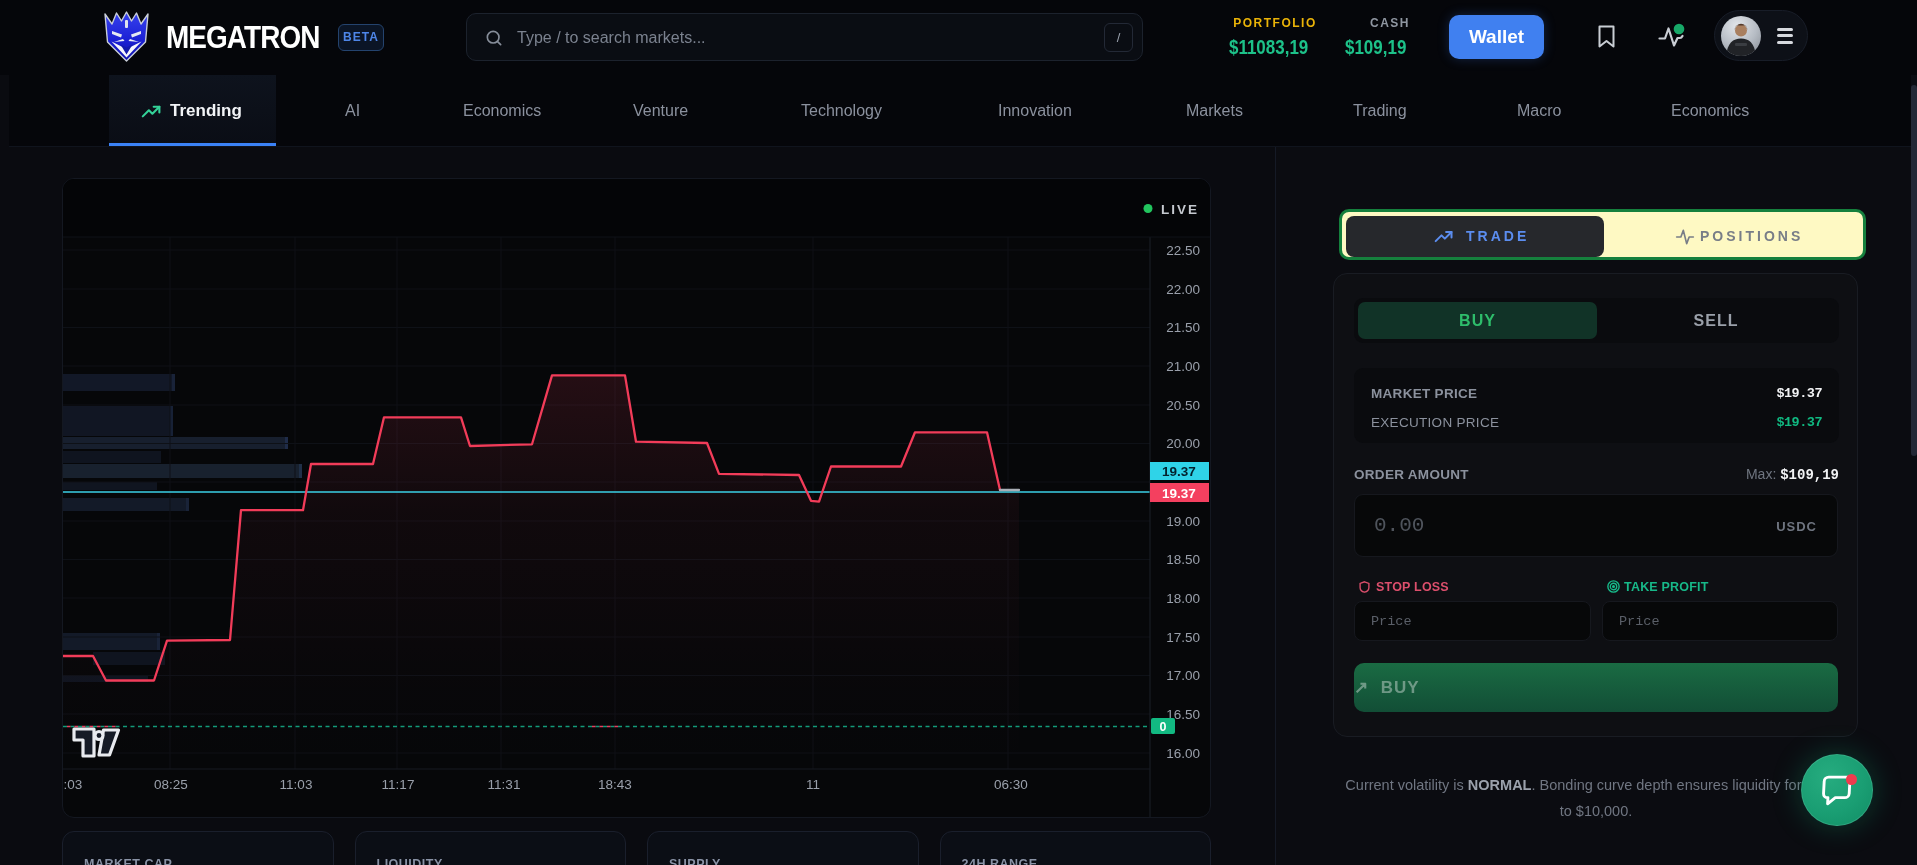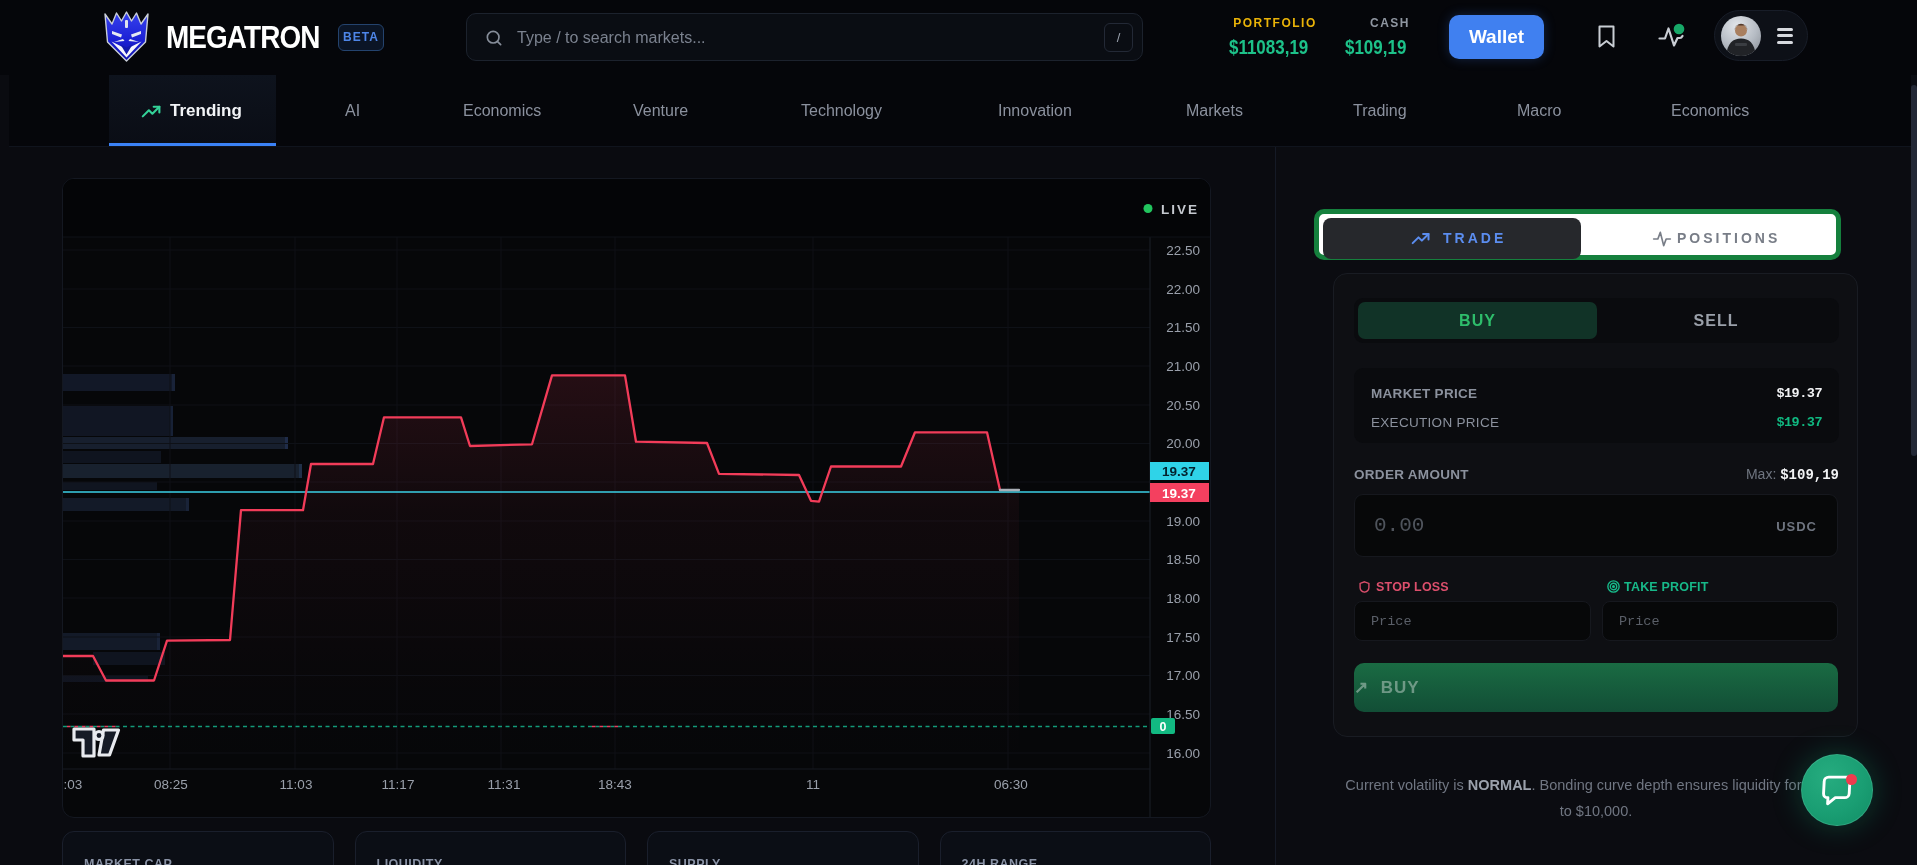--- a/index.html
+++ b/index.html
@@ -229,21 +229,21 @@
 
   <div class="abs" id="statcards" style="left:62px;top:831px;width:1149px;height:60px;display:flex;gap:21px;">
     <div style="flex:1;background:#0b0e15;border:1px solid #1a1f2c;border-radius:12px;padding:25px 0 0 21px;font-size:12.5px;font-weight:bold;letter-spacing:0.5px;color:#8a93a6;">MARKET CAP</div>
     <div style="flex:1;background:#0b0e15;border:1px solid #1a1f2c;border-radius:12px;padding:25px 0 0 21px;font-size:12.5px;font-weight:bold;letter-spacing:0.5px;color:#8a93a6;">LIQUIDITY</div>
     <div style="flex:1;background:#0b0e15;border:1px solid #1a1f2c;border-radius:12px;padding:25px 0 0 21px;font-size:12.5px;font-weight:bold;letter-spacing:0.5px;color:#8a93a6;">SUPPLY</div>
     <div style="flex:1;background:#0b0e15;border:1px solid #1a1f2c;border-radius:12px;padding:25px 0 0 21px;font-size:12.5px;font-weight:bold;letter-spacing:0.5px;color:#8a93a6;">24H RANGE</div>
   </div>
 
   <div class="abs" id="rightpanel" style="left:1275px;top:147px;width:642px;height:718px;">
 
-    <div class="abs" style="left:39px;top:62px;width:527px;height:51px;background:#ffffff;border:5px solid #15803d;border-radius:10px;">
+    <div class="abs" style="left:64px;top:62px;width:527px;height:51px;background:#fef9c3;border:3px solid #15803d;border-radius:10px;">
       <div class="abs" style="left:4px;top:4px;width:258px;height:41px;background:#26282c;border-radius:8px;"></div>
       <svg class="abs" style="left:92px;top:17px;" width="20" height="16" viewBox="0 0 24 18" fill="none" stroke="#5b8def" stroke-width="2.4" stroke-linecap="round" stroke-linejoin="round">
           <path d="M2 14 L9 7 l4 4 L21 3"></path>
           <path d="M14.5 3 H21 V9.5"></path>
         </svg>
       <div class="abs" style="left:124px;top:16px;font-size:14px;font-weight:bold;letter-spacing:3px;color:#5b8def;">TRADE</div>
       <svg class="abs" style="left:333px;top:15px;" width="20" height="20" viewBox="0 0 24 24" fill="none" stroke="#787d87" stroke-width="2" stroke-linecap="round" stroke-linejoin="round">
           <path d="M2 12 h5 l3 -8 4 16 3 -8 h5"></path>
         </svg>
       <div class="abs" style="left:358px;top:16px;font-size:14px;font-weight:bold;letter-spacing:3px;color:#787d87;">POSITIONS</div>

